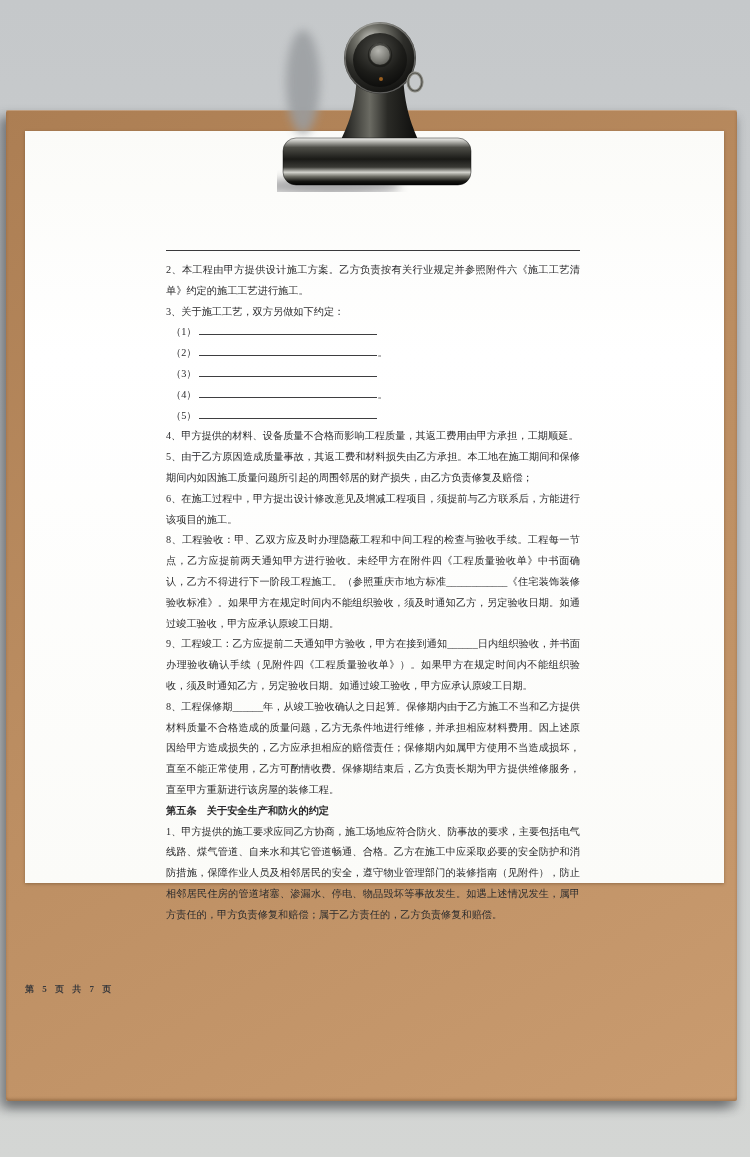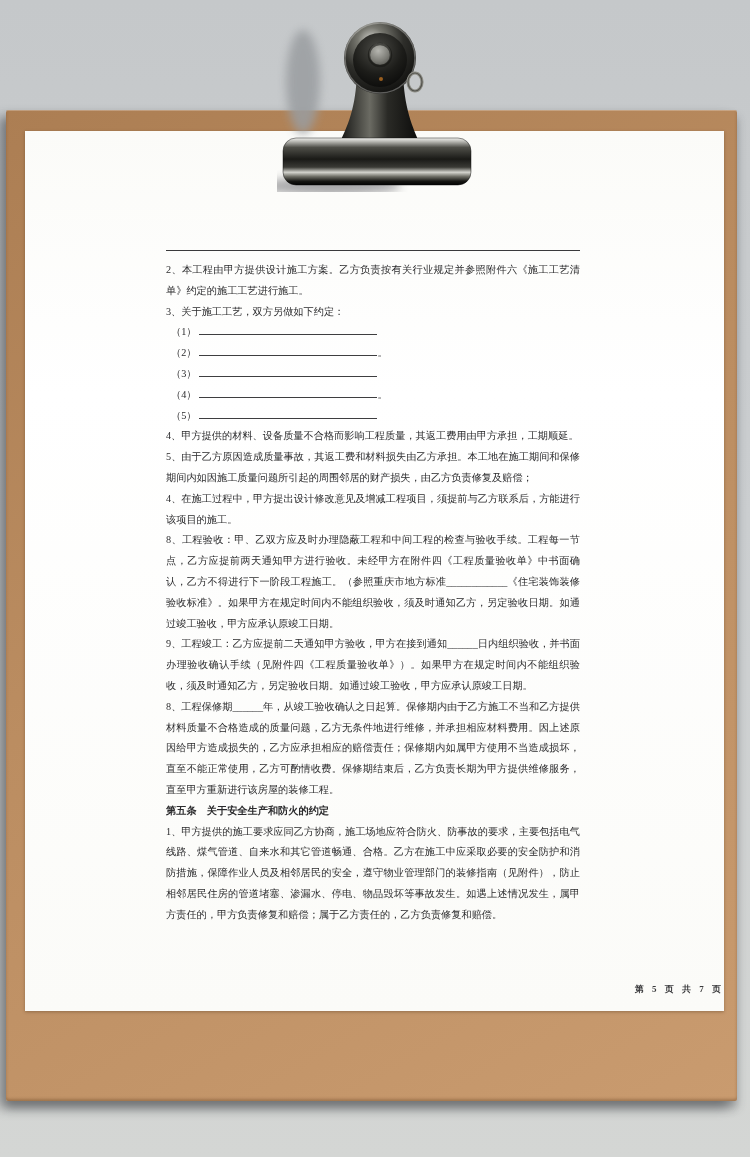--- a/index.html
+++ b/index.html
@@ -8,39 +8,39 @@
     background:linear-gradient(180deg,var(--wall_top) 0%,var(--wall_mid) 45%,var(--wall_bottom) 100%);
     font-family:"Liberation Serif","DejaVu Serif",serif;
   }
   .board{
     position:absolute;left:6px;top:110px;width:731px;height:991px;
     background:linear-gradient(150deg,var(--board_dark) 0%,var(--board) 45%,var(--board_light) 100%);
     border-radius:2px;
     box-shadow:-9px 7px 12px rgba(55,57,62,.42),0 7px 10px rgba(55,57,62,.38),inset 0 1px 0 rgba(255,255,255,.25),inset 0 -2px 3px rgba(90,55,25,.35);
   }
   .paper{
-    position:absolute;left:25px;top:131px;width:699px;height:880px;
+    position:absolute;left:25px;top:131px;width:699px;height:752px;
     background:linear-gradient(180deg,var(--paper) 0%,#ffffff 30%,var(--paper) 100%);
     box-shadow:0 1px 3px rgba(60,40,20,.35);
   }
   .doc-text{
     position:absolute;left:141px;top:119px;width:414px;
     color:var(--ink);font-size:10.2px;line-height:20.8px;
     text-align:justify;
   }
   .toprule{border-top:1.6px solid #3a3a3c;margin-bottom:9px;}
   .para{margin:0;}
   .clause{white-space:nowrap;padding-left:5px;}
   .blank{
     display:inline-block;width:178px;height:12px;
     border-bottom:1.1px solid #3e3e40;margin-left:3px;vertical-align:baseline;
   }
   .section-heading{font-weight:bold;}
   .footer{
-    position:absolute;top:852px;left:0;width:100%;text-align:right;
+    position:absolute;top:852px;left:0;width:100%;text-align:left;
     font-size:9px;font-weight:bold;letter-spacing:3px;color:#3a3a3c;
   }
   .clip{position:absolute;left:277px;top:16px;width:200px;height:176px;z-index:5;}
 </style>
 </head>
 <body>
 
 <div class="board"></div>
 
 <div class="paper">
@@ -61,21 +61,21 @@
     </div>
     <div class="clause">
       <span>（4）</span><span class="blank"></span><span>。</span>
     </div>
     <div class="clause">
       <span>（5）</span><span class="blank"></span><span></span>
     </div>
 
     <p class="para">4、甲方提供的材料、设备质量不合格而影响工程质量，其返工费用由甲方承担，工期顺延。</p>
     <p class="para">5、由于乙方原因造成质量事故，其返工费和材料损失由乙方承担。本工地在施工期间和保修期间内如因施工质量问题所引起的周围邻居的财产损失，由乙方负责修复及赔偿；</p>
-    <p class="para">4、在施工过程中，甲方提出设计修改意见及增减工程项目，须提前与乙方联系后，方能进行该项目的施工。</p>
+    <p class="para">6、在施工过程中，甲方提出设计修改意见及增减工程项目，须提前与乙方联系后，方能进行该项目的施工。</p>
     <p class="para">8、工程验收：甲、乙双方应及时办理隐蔽工程和中间工程的检查与验收手续。工程每一节点，乙方应提前两天通知甲方进行验收。未经甲方在附件四《工程质量验收单》中书面确认，乙方不得进行下一阶段工程施工。（参照重庆市地方标准____________《住宅装饰装修验收标准》。如果甲方在规定时间内不能组织验收，须及时通知乙方，另定验收日期。如通过竣工验收，甲方应承认原竣工日期。</p>
     <p class="para">9、工程竣工：乙方应提前二天通知甲方验收，甲方在接到通知______日内组织验收，并书面办理验收确认手续（见附件四《工程质量验收单》）。如果甲方在规定时间内不能组织验收，须及时通知乙方，另定验收日期。如通过竣工验收，甲方应承认原竣工日期。</p>
     <p class="para">8、工程保修期______年，从竣工验收确认之日起算。保修期内由于乙方施工不当和乙方提供材料质量不合格造成的质量问题，乙方无条件地进行维修，并承担相应材料费用。因上述原因给甲方造成损失的，乙方应承担相应的赔偿责任；保修期内如属甲方使用不当造成损坏，直至不能正常使用，乙方可酌情收费。保修期结束后，乙方负责长期为甲方提供维修服务，直至甲方重新进行该房屋的装修工程。</p>
 
     <p class="para section-heading">第五条　关于安全生产和防火的约定</p>
     <p class="para">1、甲方提供的施工要求应同乙方协商，施工场地应符合防火、防事故的要求，主要包括电气线路、煤气管道、自来水和其它管道畅通、合格。乙方在施工中应采取必要的安全防护和消防措施，保障作业人员及相邻居民的安全，遵守物业管理部门的装修指南（见附件），防止相邻居民住房的管道堵塞、渗漏水、停电、物品毁坏等事故发生。如遇上述情况发生，属甲方责任的，甲方负责修复和赔偿；属于乙方责任的，乙方负责修复和赔偿。</p>
   </div>
 
   <div class="footer">第 5 页 共 7 页</div>
 </div>

